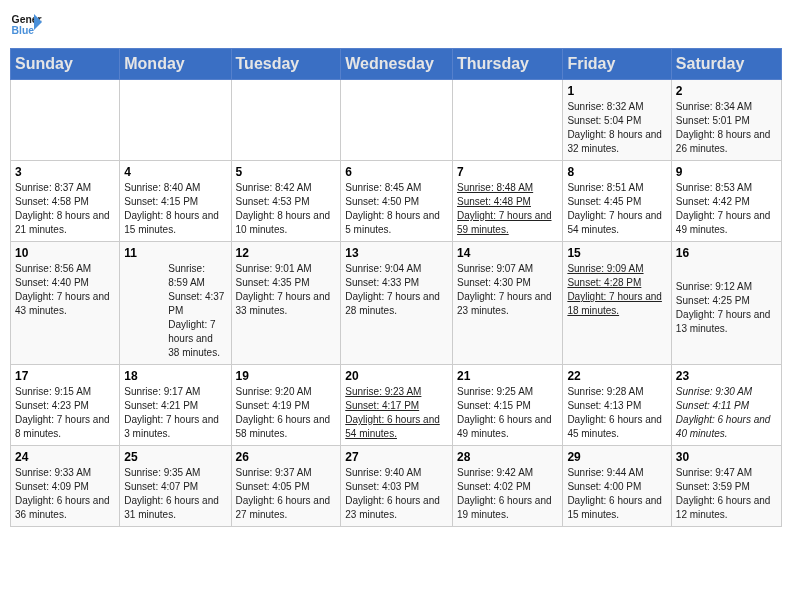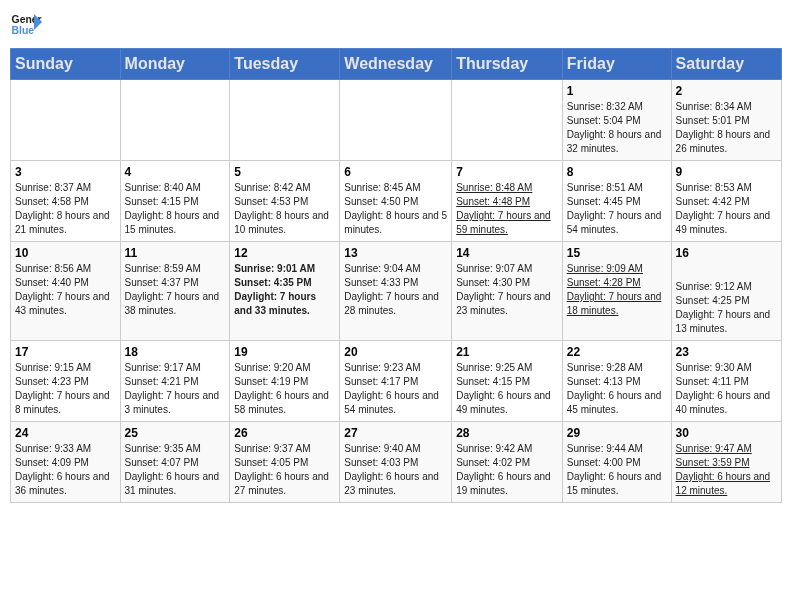--- a/index.html
+++ b/index.html
@@ -172,27 +172,27 @@
       </tr>
       <tr>
         <td>
           <span class="day-number">10</span>
           <div class="day-info" style="white-space: pre-line;">Sunrise: 8:56 AM
 Sunset: 4:40 PM
 Daylight: 7 hours and 43 minutes.</div>
         </td>
         <td>
           <span class="day-number">11</span>
-          <div class="day-info" style="white-space: pre-line;">Sunrise: 8:59 AM
+          <div class="day-info" style="white-space: pre-line; margin-left: 44px;">Sunrise: 8:59 AM
 Sunset: 4:37 PM
 Daylight: 7 hours and 38 minutes.</div>
         </td>
         <td>
           <span class="day-number">12</span>
-          <div class="day-info" style="white-space: pre-line; font-weight: bold;">Sunrise: 9:01 AM
+          <div class="day-info" style="white-space: pre-line;">Sunrise: 9:01 AM
 Sunset: 4:35 PM
 Daylight: 7 hours and 33 minutes.</div>
         </td>
         <td>
           <span class="day-number">13</span>
           <div class="day-info" style="white-space: pre-line;">Sunrise: 9:04 AM
 Sunset: 4:33 PM
 Daylight: 7 hours and 28 minutes.</div>
         </td>
         <td>
@@ -228,39 +228,39 @@
 Daylight: 7 hours and 3 minutes.</div>
         </td>
         <td>
           <span class="day-number">19</span>
           <div class="day-info" style="white-space: pre-line;">Sunrise: 9:20 AM
 Sunset: 4:19 PM
 Daylight: 6 hours and 58 minutes.</div>
         </td>
         <td>
           <span class="day-number">20</span>
-          <div class="day-info" style="white-space: pre-line;">Sunrise: 9:23 AM
+          <div class="day-info" style="white-space: pre-line; text-decoration: underline;">Sunrise: 9:23 AM
 Sunset: 4:17 PM
 Daylight: 6 hours and 54 minutes.</div>
         </td>
         <td>
           <span class="day-number">21</span>
           <div class="day-info" style="white-space: pre-line;">Sunrise: 9:25 AM
 Sunset: 4:15 PM
 Daylight: 6 hours and 49 minutes.</div>
         </td>
         <td>
           <span class="day-number">22</span>
           <div class="day-info" style="white-space: pre-line;">Sunrise: 9:28 AM
 Sunset: 4:13 PM
 Daylight: 6 hours and 45 minutes.</div>
         </td>
         <td>
           <span class="day-number">23</span>
-          <div class="day-info" style="white-space: pre-line;">Sunrise: 9:30 AM
+          <div class="day-info" style="white-space: pre-line; font-style: italic;">Sunrise: 9:30 AM
 Sunset: 4:11 PM
 Daylight: 6 hours and 40 minutes.</div>
         </td>
       </tr>
       <tr>
         <td>
           <span class="day-number">24</span>
           <div class="day-info" style="white-space: pre-line;">Sunrise: 9:33 AM
 Sunset: 4:09 PM
 Daylight: 6 hours and 36 minutes.</div>
@@ -290,19 +290,19 @@
 Daylight: 6 hours and 19 minutes.</div>
         </td>
         <td>
           <span class="day-number">29</span>
           <div class="day-info" style="white-space: pre-line;">Sunrise: 9:44 AM
 Sunset: 4:00 PM
 Daylight: 6 hours and 15 minutes.</div>
         </td>
         <td>
           <span class="day-number">30</span>
-          <div class="day-info" style="white-space: pre-line; text-decoration: underline;">Sunrise: 9:47 AM
+          <div class="day-info" style="white-space: pre-line;">Sunrise: 9:47 AM
 Sunset: 3:59 PM
 Daylight: 6 hours and 12 minutes.</div>
         </td>
       </tr>
     </tbody>
 </table>
 
 </body></html>

